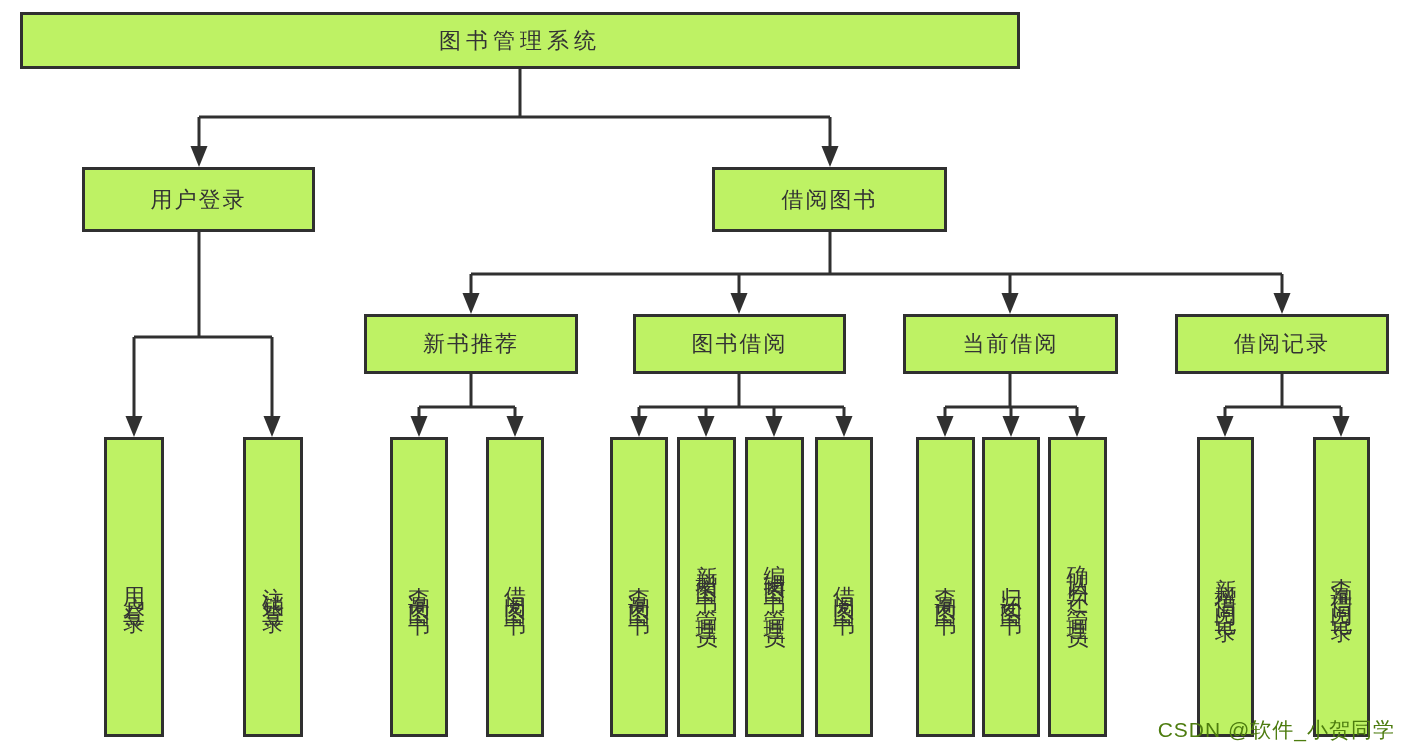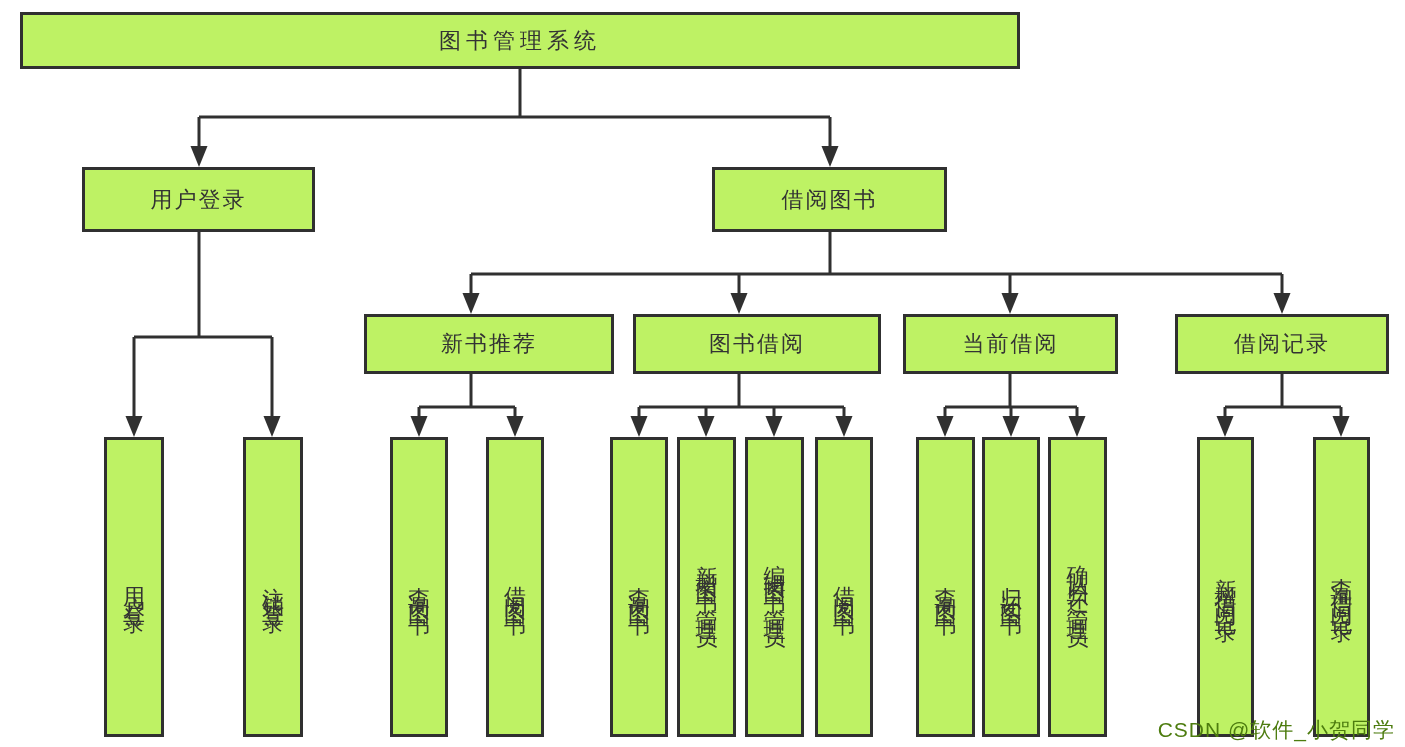--- a/index.html
+++ b/index.html
@@ -108,24 +108,24 @@
     <span class="root-label">图书管理系统</span>
   </div>
 
   <div class="box" style="left:82px; top:167px; width:233px; height:65px;">
     <span class="hlabel">用户登录</span>
   </div>
   <div class="box" style="left:712px; top:167px; width:235px; height:65px;">
     <span class="hlabel">借阅图书</span>
   </div>
 
-  <div class="box" style="left:364px; top:314px; width:250px; height:60px;">
+  <div class="box" style="left:364px; top:314px; width:214px; height:60px;">
     <span class="hlabel">新书推荐</span>
   </div>
-  <div class="box" style="left:633px; top:314px; width:248px; height:60px;justify-content:center;">
+  <div class="box" style="left:633px; top:314px; width:213px; height:60px;justify-content:center;">
     <span class="hlabel">图书借阅</span>
   </div>
   <div class="box" style="left:903px; top:314px; width:215px; height:60px;text-align:center;">
     <span class="hlabel">当前借阅</span>
   </div>
   <div class="box" style="left:1175px; top:314px; width:214px; height:60px;">
     <span class="hlabel">借阅记录</span>
   </div>
 
   <div class="box" style="left:104px; top:437px; width:60px; height:300px;">

